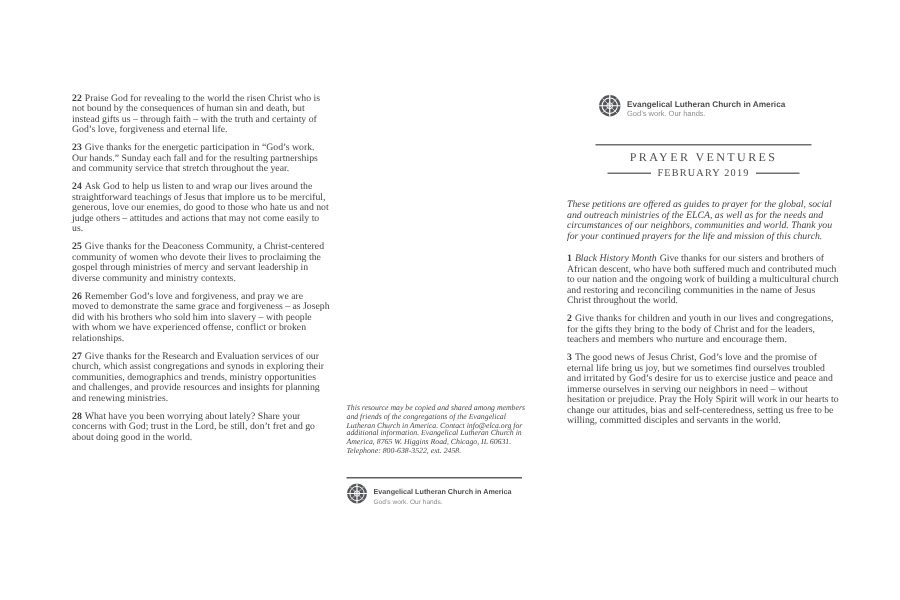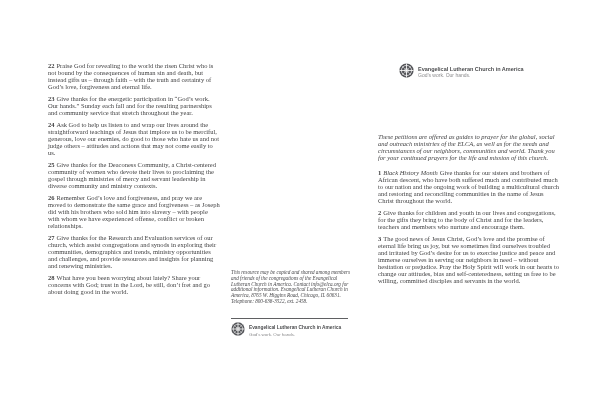--- a/index.html
+++ b/index.html
@@ -92,20 +92,29 @@
         <line x1="16.7" y1="3.3" x2="3.3" y2="16.7" stroke="#fff" stroke-width="0.6"></line>
         <circle cx="10" cy="10" r="2.6" fill="none" stroke="#fff" stroke-width="0.8"></circle>
       </svg>
     </span>
     <span class="brand-text">
       <span class="brand-name">Evangelical Lutheran Church in America</span>
       <span class="brand-tag">God’s work. Our hands.</span>
     </span>
   </div>
 
+  <div class="masthead">
+    <div class="mast-rule"></div>
+    <h1 class="mast-title">PRAYER VENTURES</h1>
+    <div class="mast-issue-row">
+      <span class="mast-dash"></span>
+      <span class="mast-issue">FEBRUARY 2019</span>
+      <span class="mast-dash"></span>
+    </div>
+  </div>
 
   <div class="col-right">
     <p class="intro">These petitions are offered as guides to prayer for the global, social and outreach ministries of the ELCA, as well as for the needs and circumstances of our neighbors, communities and world. Thank you for your continued prayers for the life and mission of this church.</p>
     <p class="item"><b class="num">1</b><i class="lead">Black History Month</i><span>Give thanks for our sisters and brothers of African descent, who have both suffered much and contributed much to our nation and the ongoing work of building a multicultural church and restoring and reconciling communities in the name of Jesus Christ throughout the world.</span></p>
     <p class="item"><b class="num">2</b><span>Give thanks for children and youth in our lives and congregations, for the gifts they bring to the body of Christ and for the leaders, teachers and members who nurture and encourage them.</span></p>
     <p class="item"><b class="num">3</b><span>The good news of Jesus Christ, God’s love and the promise of eternal life bring us joy, but we sometimes find ourselves troubled and irritated by God’s desire for us to exercise justice and peace and immerse ourselves in serving our neighbors in need – without hesitation or prejudice. Pray the Holy Spirit will work in our hearts to change our attitudes, bias and self-centeredness, setting us free to be willing, committed disciples and servants in the world.</span></p>
   </div>
 
 </div>
 

